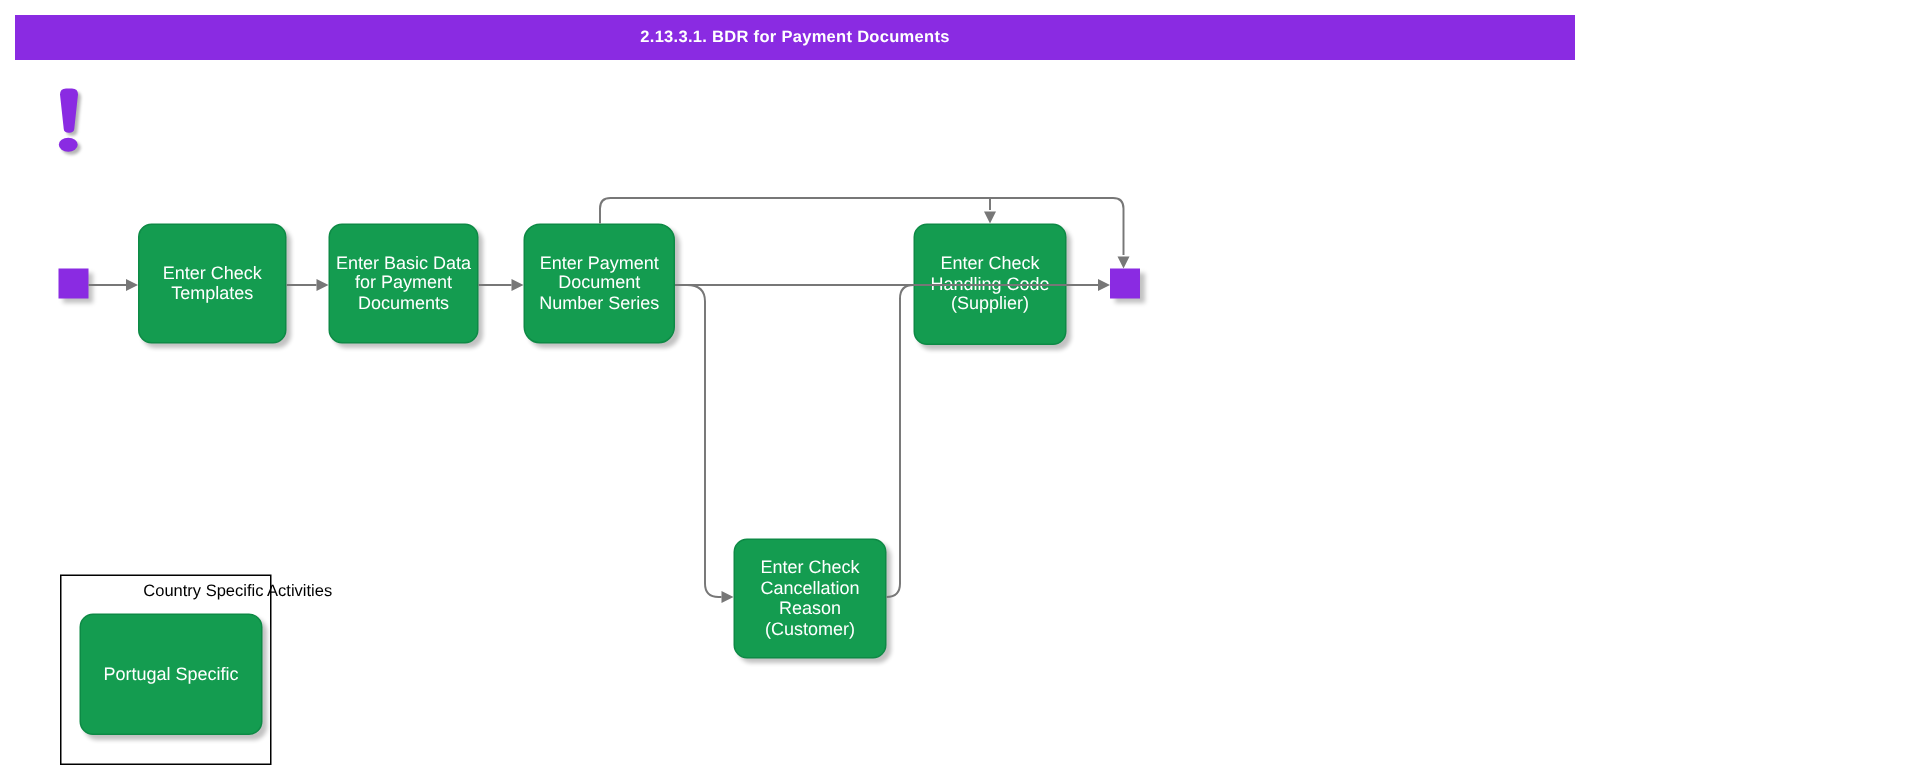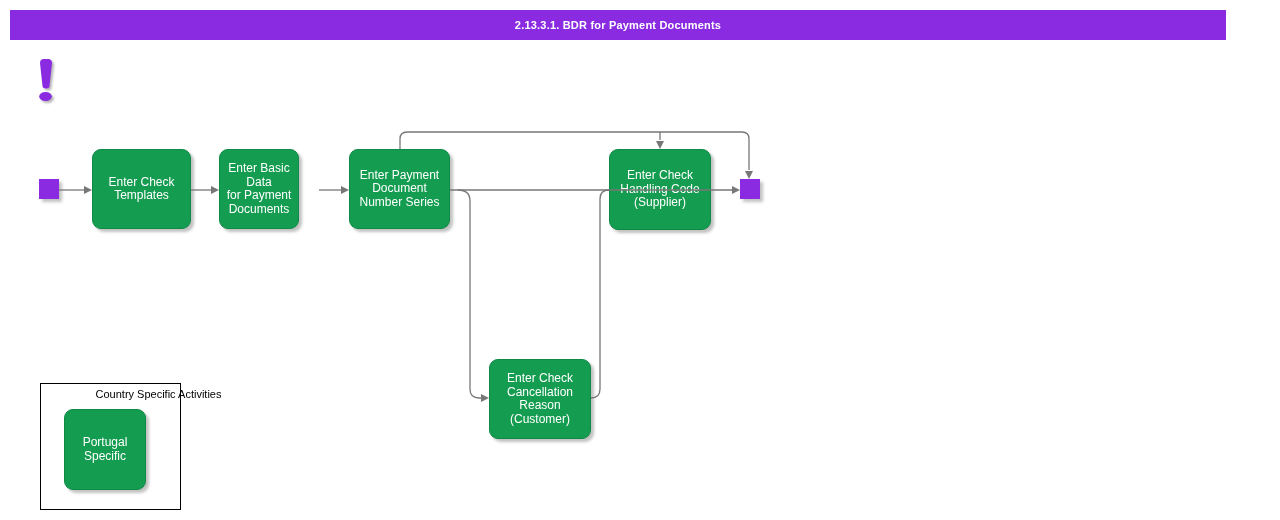--- a/index.html
+++ b/index.html
@@ -2,33 +2,33 @@
 <html><head>
 <meta charset="utf-8">
 <style>
   * { margin:0; padding:0; box-sizing:border-box; }
   html,body { background:#ffffff; }
   .stage {
     position:relative; width:1280px; height:520px; background:#ffffff;
     font-family:"Liberation Sans", sans-serif; overflow:hidden;
   }
   .banner {
-    position:absolute; left:10px; top:10px; width:1216px; height:30px;
+    position:absolute; left:10px; top:10px; width:1040px; height:30px;
     background:#8A2BE2; color:#ffffff; font-size:11px; font-weight:bold;
     display:flex; align-items:center; justify-content:center; letter-spacing:.2px;
   }
   .activity {
     position:absolute; background:#149C50; border:1px solid #0D8A45;
     border-radius:9px; color:#ffffff; font-size:12px; line-height:13.5px;
     display:flex; align-items:center; justify-content:center; text-align:center;
     white-space:pre-line; box-shadow:3px 3px 3px #c2c2c2; cursor:pointer;
   }
   .a1 { left:92px;  top:149px; width:99px;  height:80px; }
-  .a2 { left:219px; top:149px; width:80px; height:80px; }
-  .a3 { left:349px; top:149px; width:101px; height:80px; }
+  .a2 { left:219px; top:149px; width:100px; height:80px; }
+  .a3 { left:349px; top:149px; width:101px; height:80px;border-radius:11px; }
   .a4 { left:609px; top:149px; width:102px; height:81px; }
   .a5 { left:489px; top:359px; width:102px; height:80px; }
   .node {
     position:absolute; width:20px; height:20px; background:#8A2BE2;
     box-shadow:3px 3px 3px #c2c2c2;
   }
   .start-node { left:39px;  top:179px; }
   .end-node   { left:740px; top:179px; }
   .note-icon { position:absolute; left:30px; top:55px; filter:drop-shadow(2px 2px 1px #b5b5b5); }
   .note-text {
@@ -36,21 +36,21 @@
     font-size:12px; line-height:13.5px; color:#111111; white-space:pre-line; cursor:pointer;
   }
   .country-frame {
     position:absolute; left:40px; top:383px; width:141px; height:127px;
     background:#ffffff; border:1px solid #000000;
   }
   .country-label {
     position:absolute; left:0; top:4px; width:100%; text-align:center;
     font-size:11px; color:#000000; white-space:nowrap;margin-left:48px;
   }
-  .portugal { left:23px; top:25px; width:82px; height:81px; }
+  .portugal { left:12px; top:25px; width:122px; height:81px; }
   .connector-layer {
     position:absolute; left:0; top:0; width:1280px; height:520px;
     pointer-events:none; z-index:5;
   }
 </style>
 </head>
 <body>
 
 <div class="stage">
 

